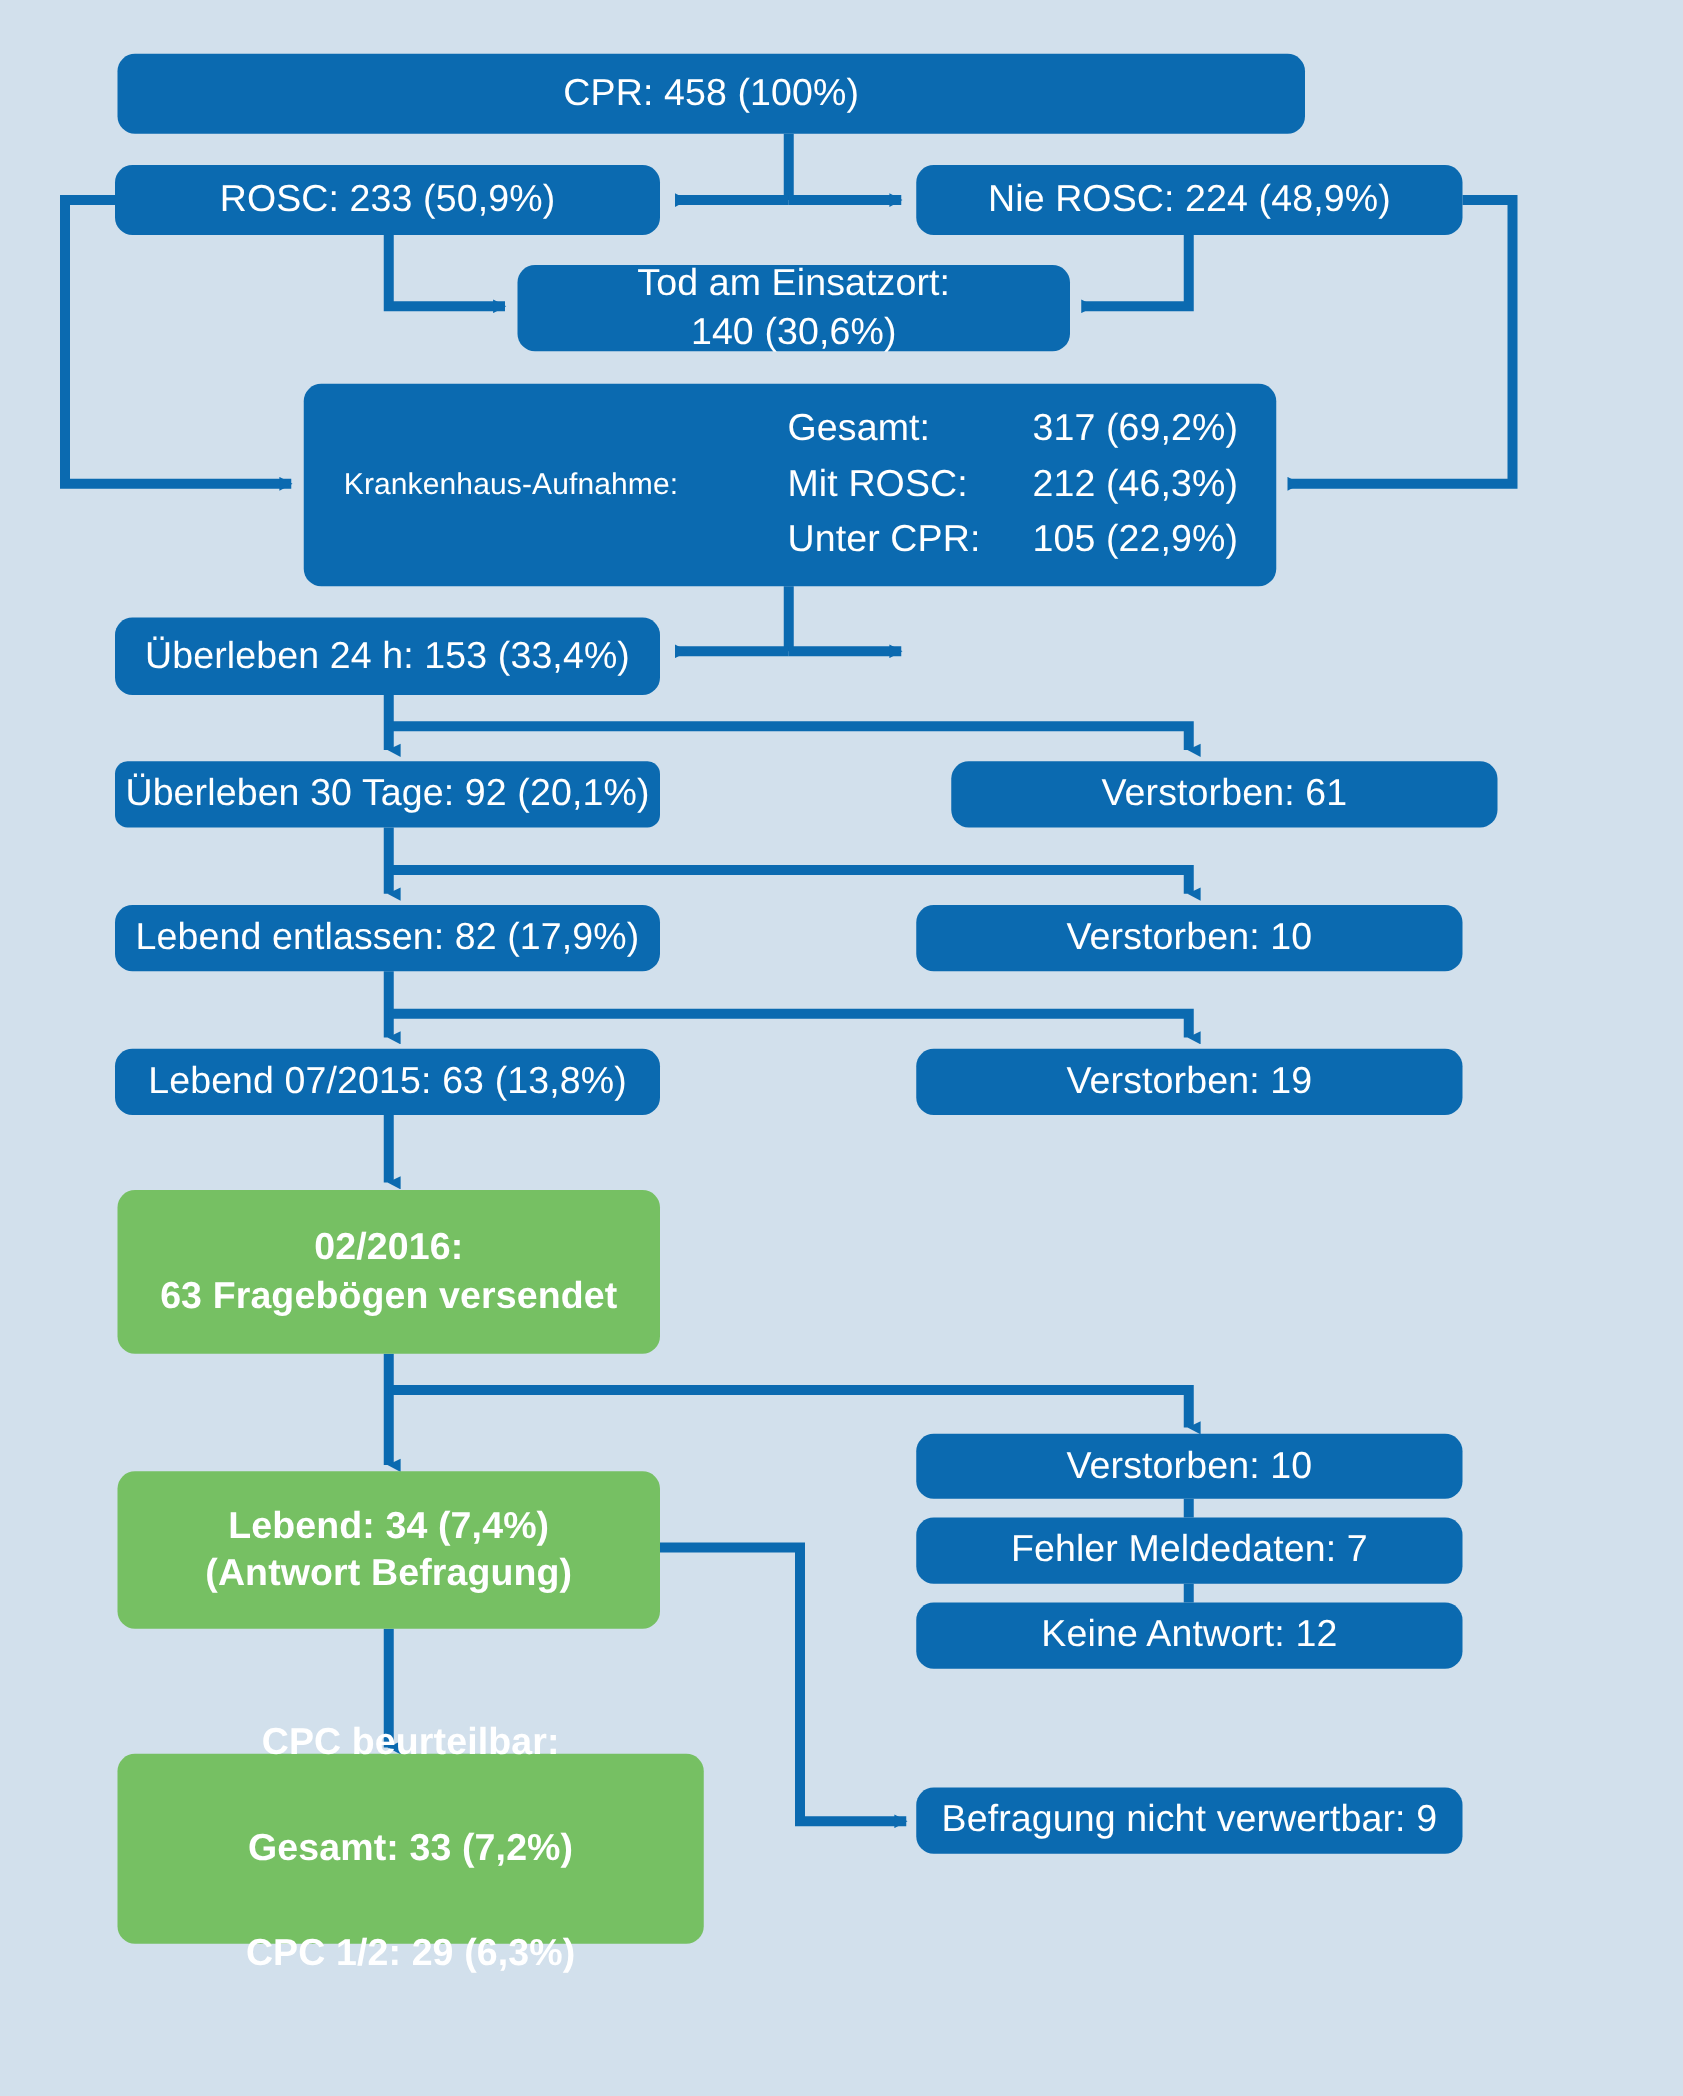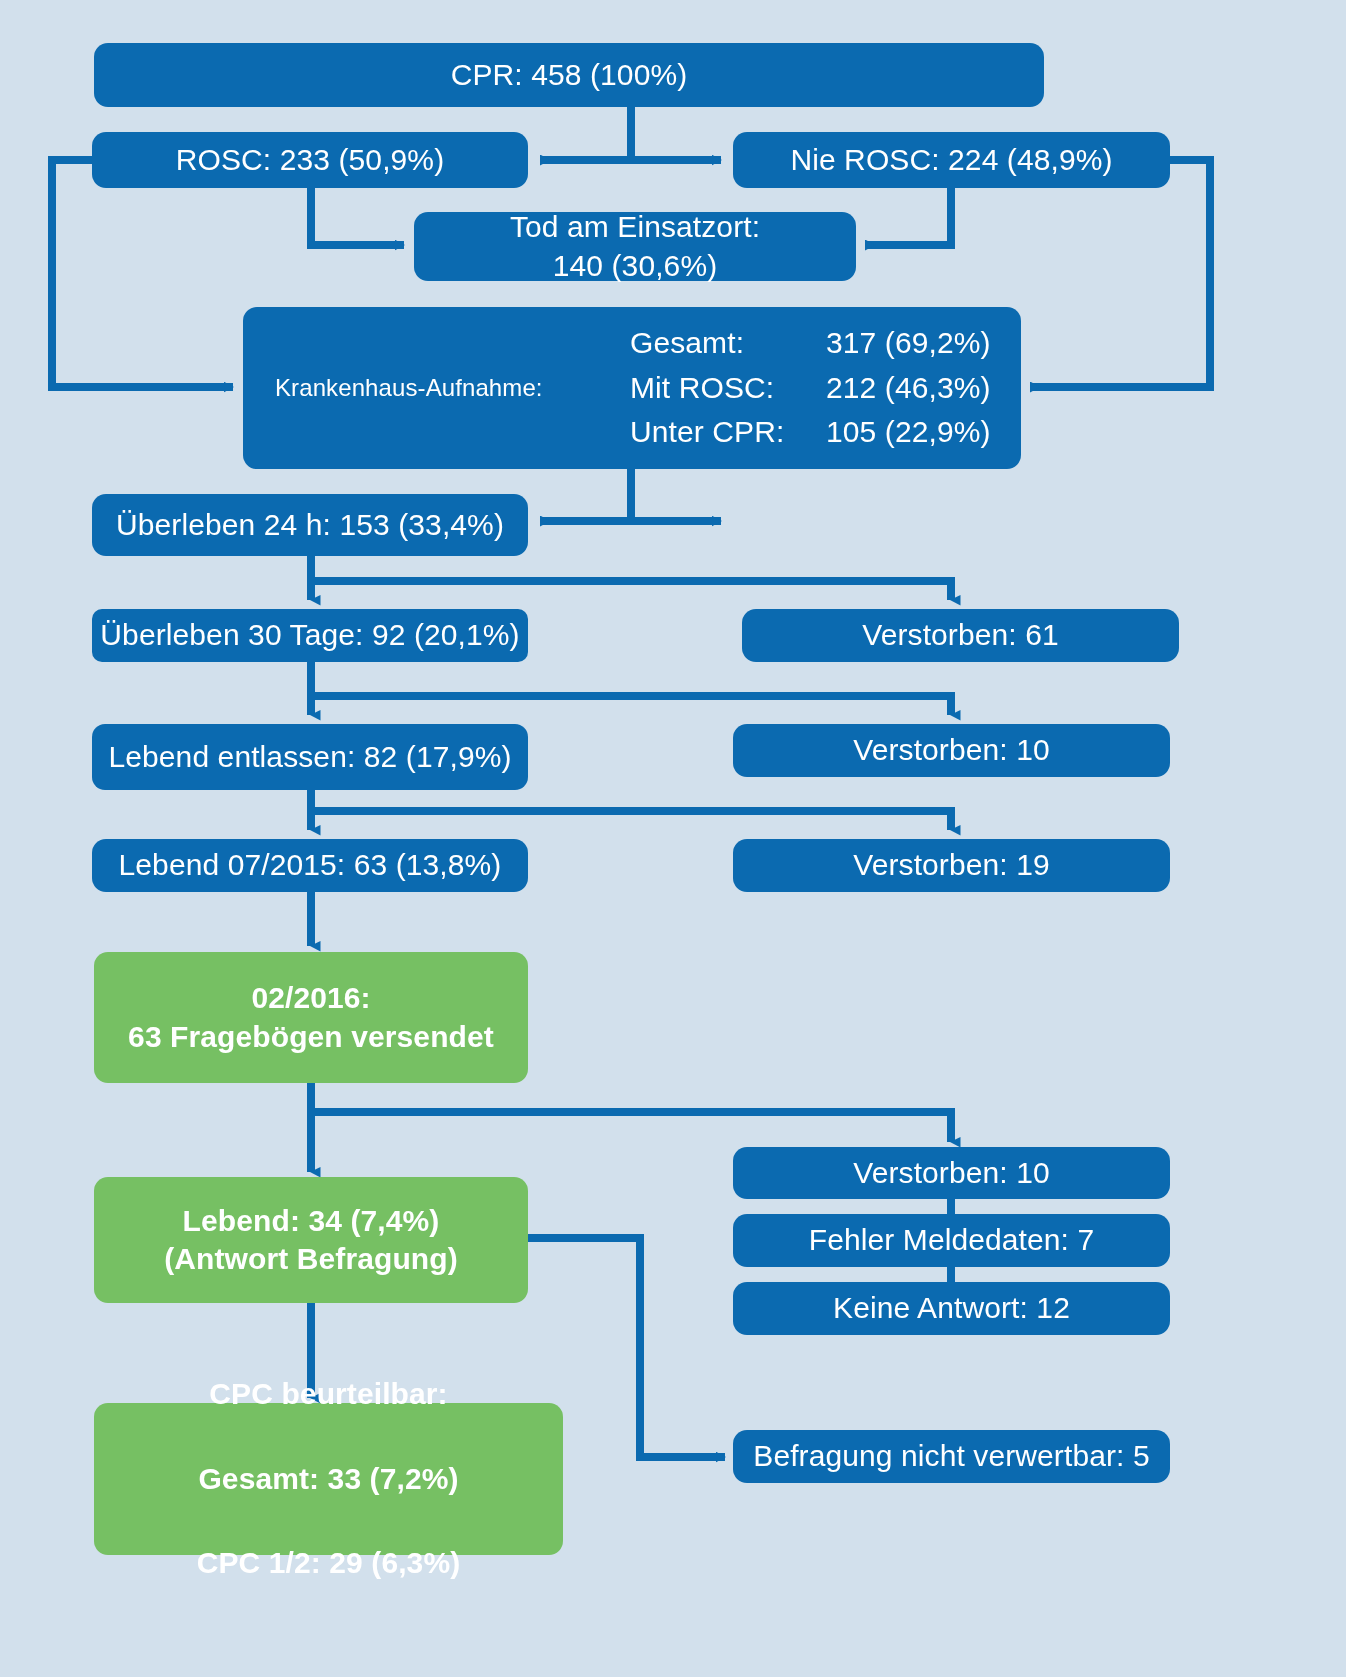--- a/index.html
+++ b/index.html
@@ -153,25 +153,25 @@
     </div>
   </div>
 
   <div class="node blue" style="left:92px; top:494px; width:436px; height:62px;">
     <span class="line">Überleben 24 h: 153 (33,4%)</span>
   </div>
 
   <div class="node blue" style="left:92px; top:609px; width:436px; height:53px;border-radius:10px;">
     <span class="line">Überleben 30 Tage: 92 (20,1%)</span>
   </div>
-  <div class="node blue" style="left:742px; top:609px; width:437px; height:53px;">
+  <div class="node blue" style="left:761px; top:609px; width:437px; height:53px;">
     <span class="line">Verstorben: 61</span>
   </div>
 
-  <div class="node blue" style="left:92px; top:724px; width:436px; height:66px;border-radius:13px;">
+  <div class="node blue" style="left:92px; top:724px; width:436px; height:53px;">
     <span class="line">Lebend entlassen: 82 (17,9%)</span>
   </div>
   <div class="node blue" style="left:733px; top:724px; width:437px; height:53px;">
     <span class="line">Verstorben: 10</span>
   </div>
 
   <div class="node blue" style="left:92px; top:839px; width:436px; height:53px;">
     <span class="line">Lebend 07/2015: 63 (13,8%)</span>
   </div>
   <div class="node blue" style="left:733px; top:839px; width:437px; height:53px;">
@@ -198,16 +198,16 @@
     <span class="line">Keine Antwort: 12</span>
   </div>
 
   <div class="node green" style="left:94px; top:1403px; width:469px; height:152px;gap:46px;">
     <span class="line">CPC beurteilbar:</span>
     <span class="line">Gesamt: 33 (7,2%)</span>
     <span class="line">CPC 1/2: 29 (6,3%)</span>
   </div>
 
   <div class="node blue" style="left:733px; top:1430px; width:437px; height:53px;">
-    <span class="line">Befragung nicht verwertbar: 5</span>
+    <span class="line">Befragung nicht verwertbar: 9</span>
   </div>
 
 </div>
 
 </body></html>

